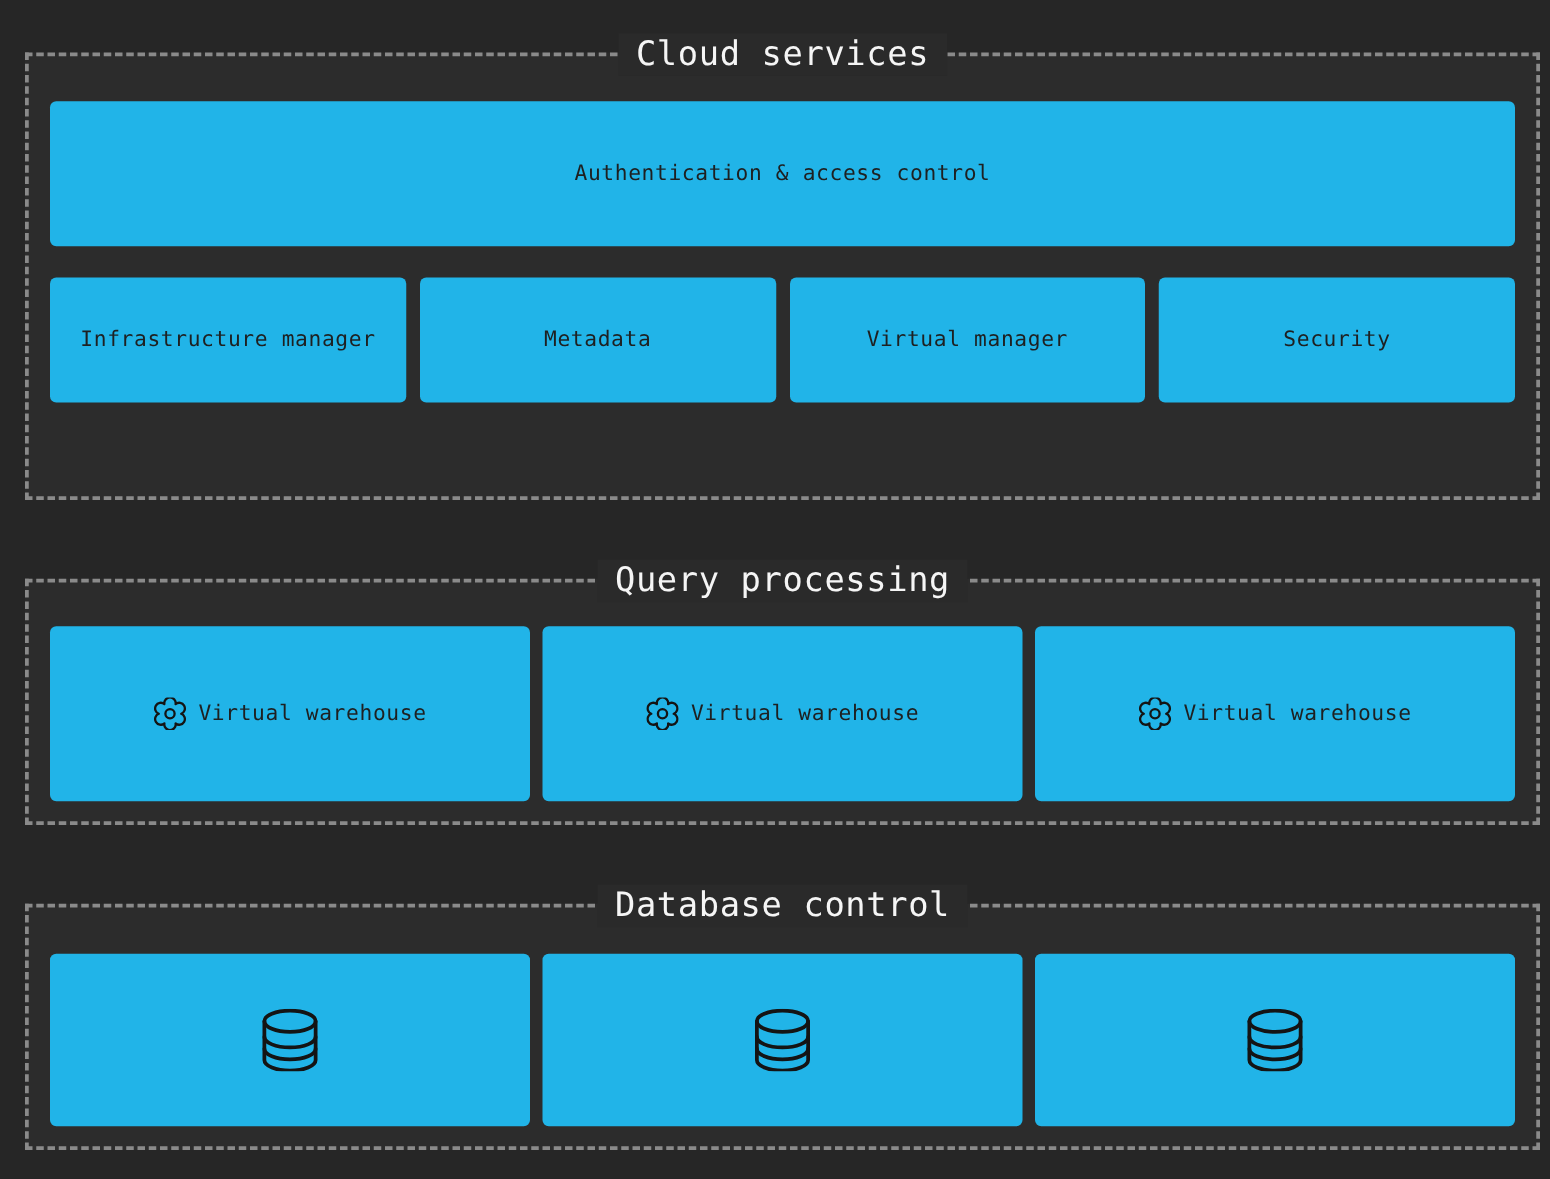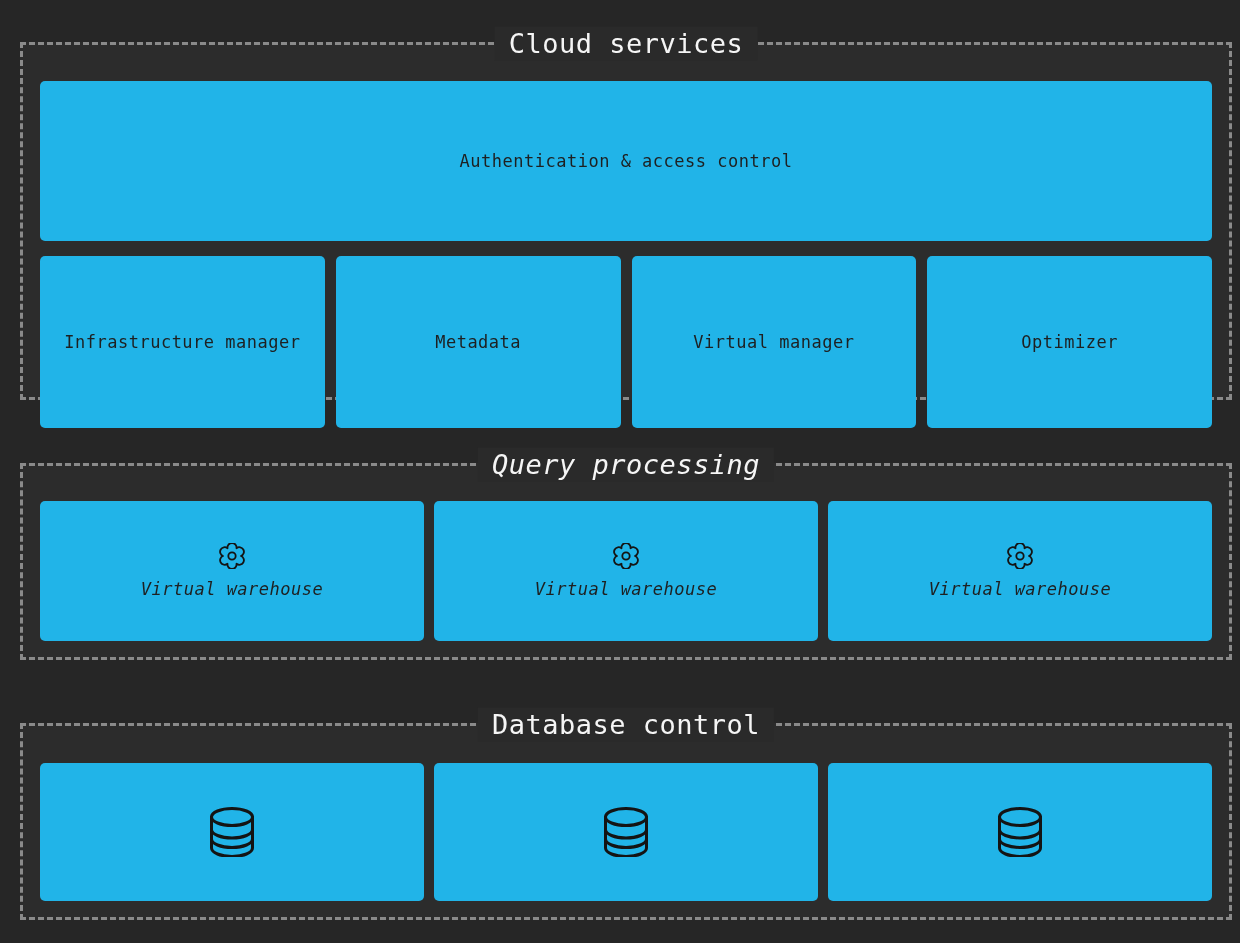--- a/index.html
+++ b/index.html
@@ -37,48 +37,47 @@
   }
   .panel-cloud {
     height: 358px;
     padding: 36px 17px 20px 17px;
     margin-bottom: 63px;
   }
   .panel-query {
     height: 197px;
     padding: 35px 17px 0 17px;
     margin-bottom: 63px;
-    font-style: italic;
   }
   .panel-storage {
     height: 197px;
     padding: 37px 17px 0 17px;
   }
   .node {
     box-sizing: border-box;
     background: #21b4e8;
     border-radius: 5px;
     display: flex;
     align-items: center;
     justify-content: center;
     color: #1e2021;
     font-size: 17px;
     letter-spacing: 0.5px;
   }
   .node-wide {
-    height: 160px;
-    margin-bottom: 15px;
+    height: 116px;
+    margin-bottom: 25px;
     text-align: right;
   }
   .row { display: flex; }
   .row-4 { gap: 11px; }
-  .row-4 .node { flex: 1; height: 172px; }
+  .row-4 .node { flex: 1; height: 100px; }
   .row-3 { gap: 10px; }
   .row-3 .node { flex: 1; }
-  .panel-query .node { height: 140px; flex-direction: column; gap: 10px; }
+  .panel-query .node { height: 140px; flex-direction: row; gap: 10px; }
   .panel-storage .node { height: 138px; }
   .icon { display: block; }
   .icon svg { display: block; }
 </style>
 </head>
 <body>
 
 <div class="page">
 
   <section class="panel panel-cloud">
@@ -92,21 +91,21 @@
       <div class="node">
         <span>Infrastructure manager</span>
       </div>
       <div class="node">
         <span>Metadata</span>
       </div>
       <div class="node">
         <span>Virtual manager</span>
       </div>
       <div class="node">
-        <span>Optimizer</span>
+        <span>Security</span>
       </div>
     </div>
   </section>
 
   <section class="panel panel-query">
     <div class="panel-title">Query processing</div>
 
     <div class="row row-3">
 
       <div class="node">

